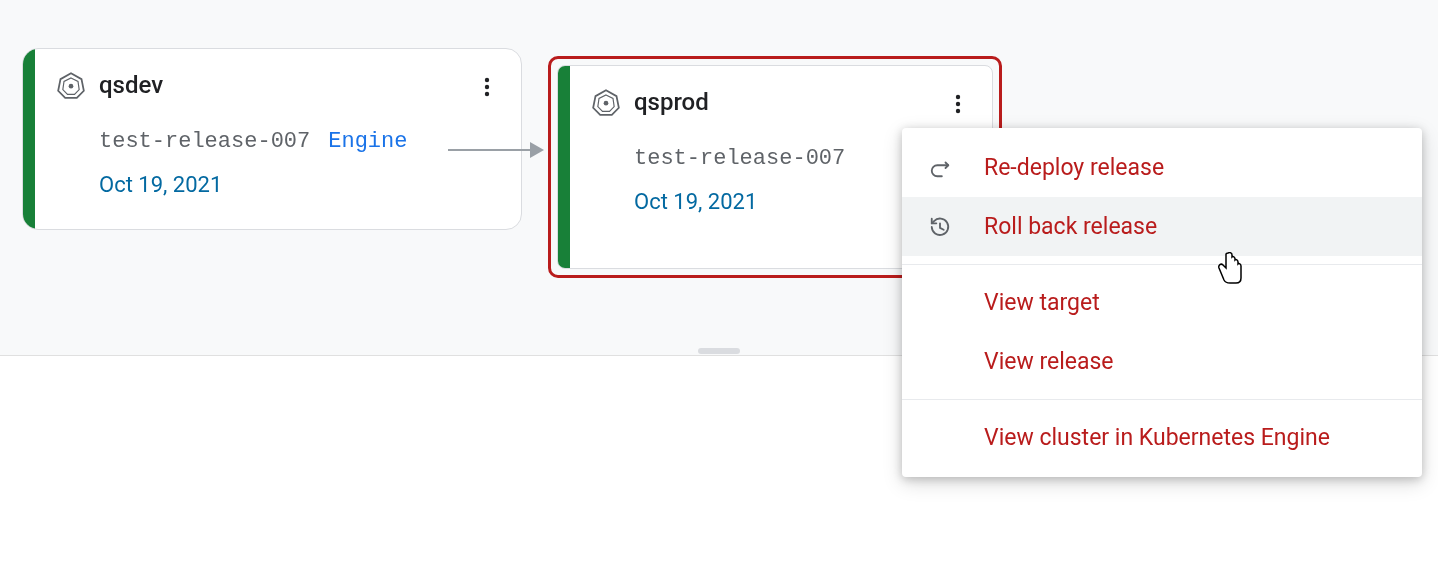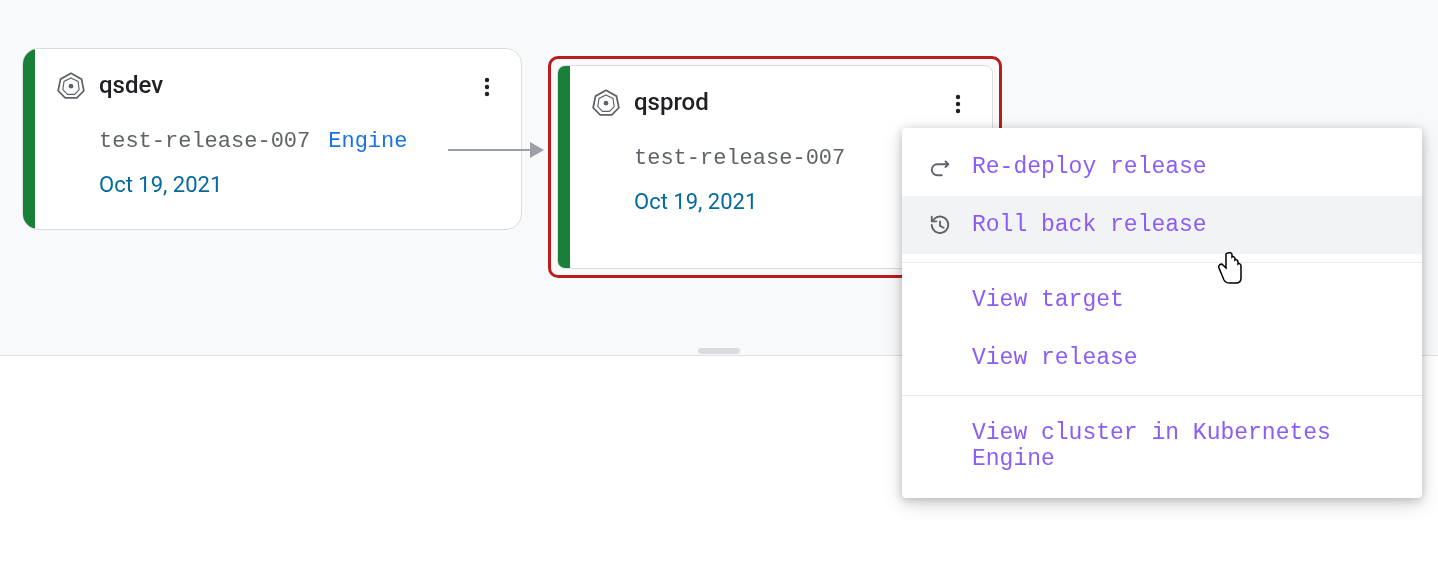--- a/index.html
+++ b/index.html
@@ -164,24 +164,23 @@
       box-shadow: 0 2px 10px rgba(0,0,0,0.2), 0 6px 20px rgba(0,0,0,0.15);
       border-radius: 4px;
       z-index: 100;
       padding: 10px 0;
     }
     .menu-item {
       display: flex;
       align-items: center;
       padding: 16px 26px;
       font-size: 23px;
-      color: #8b5cf6;
+      color: #b91c1c;
       cursor: pointer;
-      gap: 20px;
-      font-family: Liberation Mono, monospace;
+      gap: 32px;
     }
     .menu-item.hovered {
       background: #f1f3f4;
     }
     .menu-item-text {
       flex: 1;
     }
     .menu-icon {
       width: 24px;
       height: 24px;

